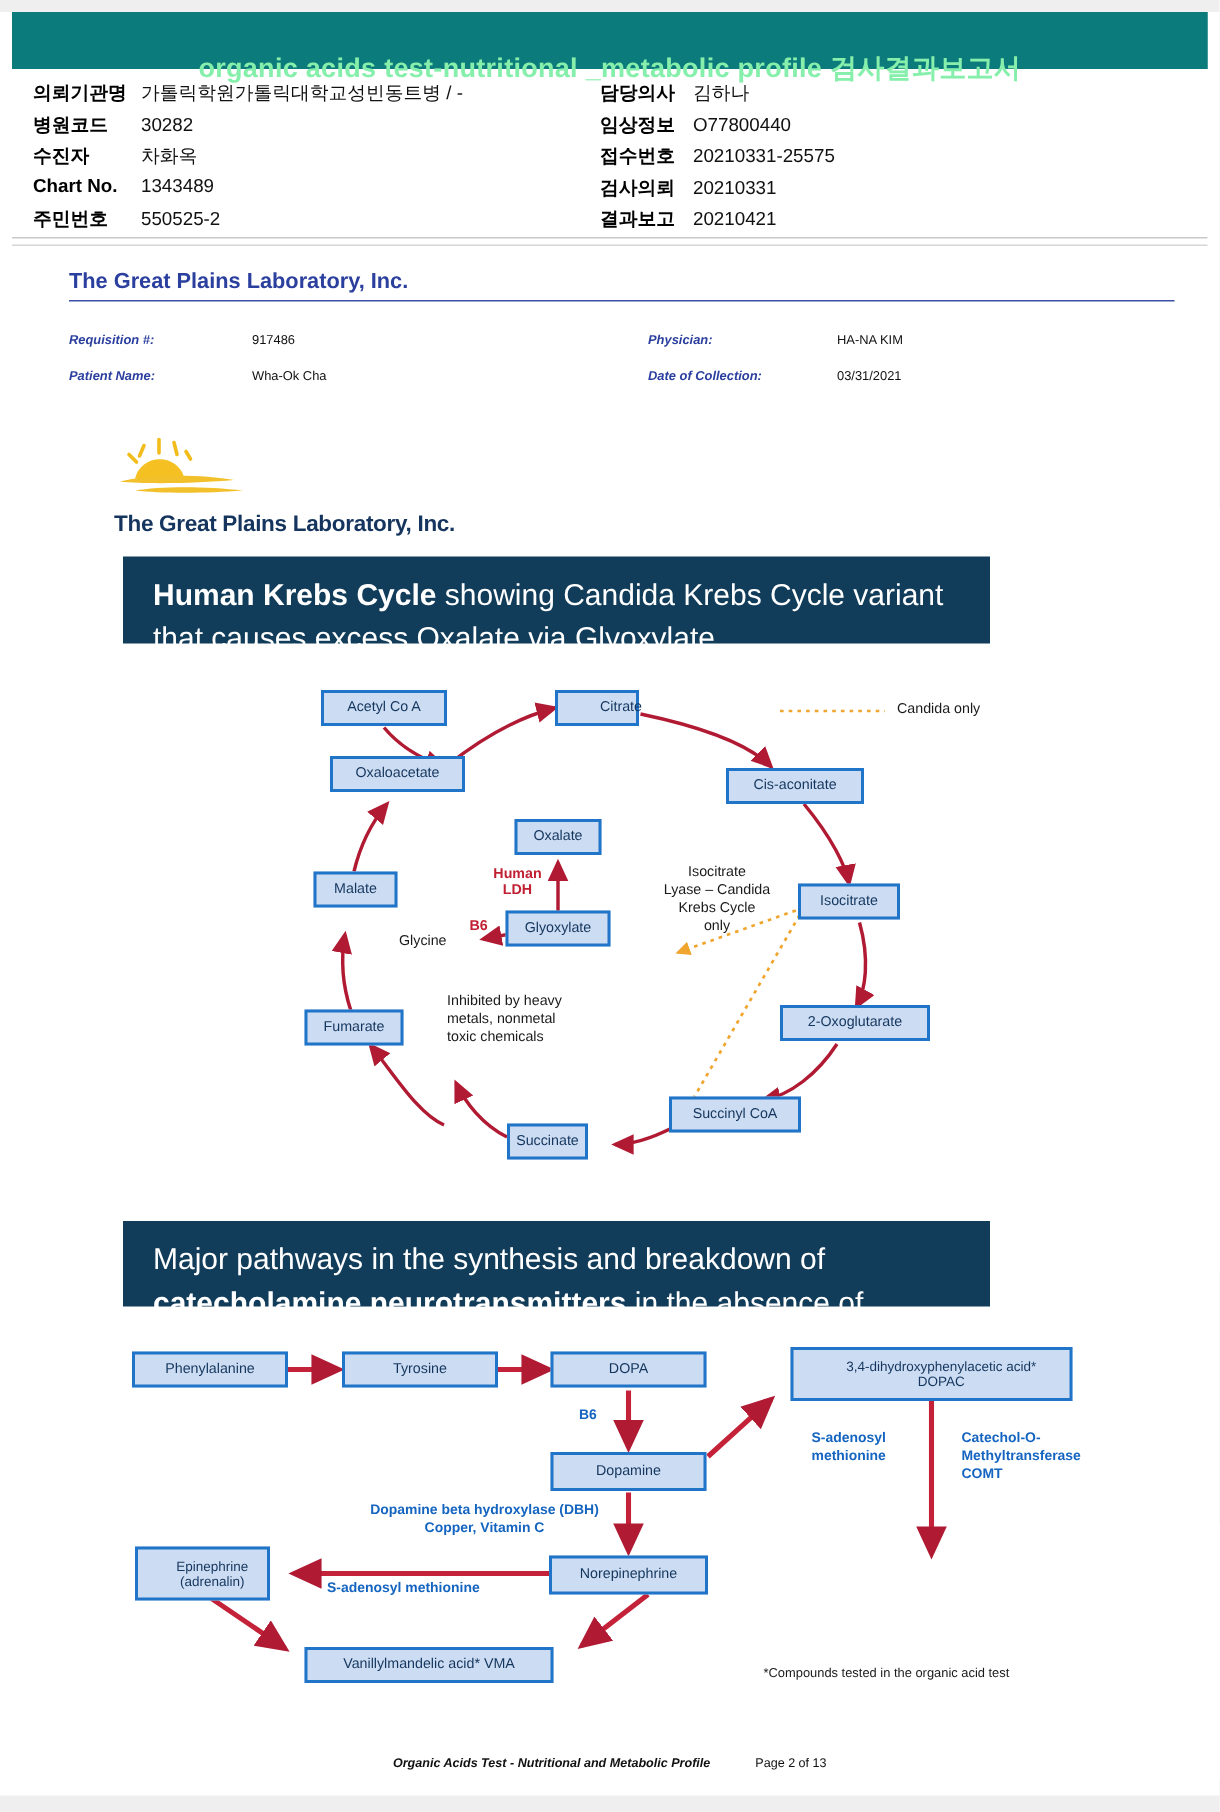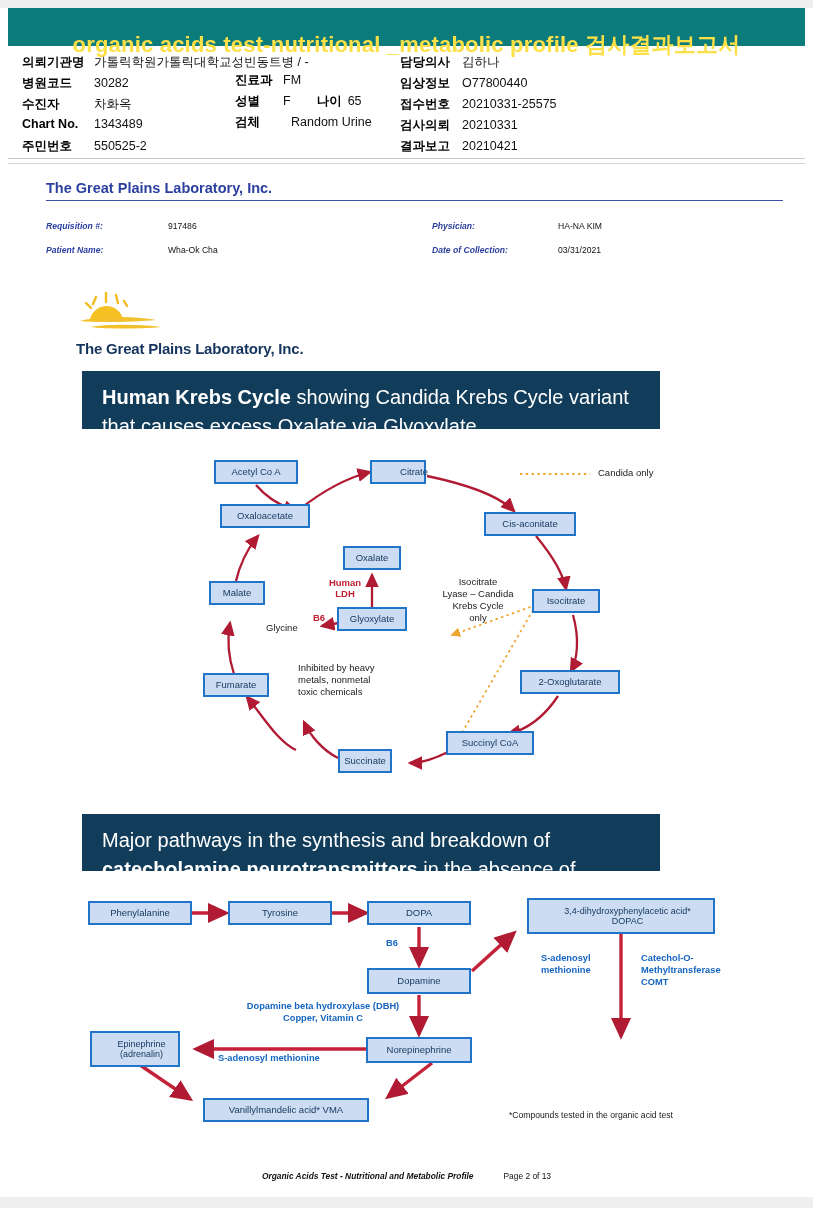--- a/index.html
+++ b/index.html
@@ -12,21 +12,21 @@
   }
   .page { width:813px; height:1197px; background:#ffffff; position:relative; }
 
   
   .kr-banner{
     margin:8px 8px 0 8px; height:38px; background:#0c7b7b;
     display:flex; align-items:center; justify-content:center;
     border:1px solid #0c7b7b;
   }
   .kr-banner-title{
-    color:#fde047; font-size:22px; font-weight:bold; letter-spacing:.2px;margin-top:35px;
+    color:#86efac; font-size:18px; font-weight:bold; letter-spacing:.2px;margin-top:35px;
   }
   .kr-info{ position:relative; height:110px; padding:8px 0 0 0; }
   .kr-col{ position:absolute; top:8px; }
   .kr-col.c1{ left:22px; }
   .kr-col.c2{ left:235px; top:26px; }
   .kr-col.c3{ left:400px; }
   .kr-row{ display:flex; align-items:baseline; margin-bottom:5px; height:16px; }
   .kr-lbl{ font-weight:bold; font-size:12.5px; color:#000; white-space:nowrap; }
   .kr-val{ font-size:12.5px; color:#111; white-space:nowrap; }
   .c1 .kr-lbl{ width:72px; }
@@ -114,36 +114,20 @@
       <div class="kr-row">
         <span class="kr-lbl">Chart No.</span>
         <span class="kr-val">1343489</span>
       </div>
       <div class="kr-row">
         <span class="kr-lbl">주민번호</span>
         <span class="kr-val">550525-2</span>
       </div>
     </div>
 
-    <div class="kr-col c2">
-      <div class="kr-row">
-        <span class="kr-lbl">진료과</span>
-        <span class="kr-val">FM</span>
-      </div>
-      <div class="kr-row">
-        <span class="kr-lbl">성별</span>
-        <span class="kr-val">F</span>
-        <span class="kr-sub">나이</span>
-        <span class="kr-val" style="margin-left:6px">65</span>
-      </div>
-      <div class="kr-row">
-        <span class="kr-lbl">검체</span>
-        <span class="kr-val" style="margin-left:8px">Random Urine</span>
-      </div>
-    </div>
 
     <div class="kr-col c3">
       <div class="kr-row">
         <span class="kr-lbl">담당의사</span>
         <span class="kr-val">김하나</span>
       </div>
       <div class="kr-row">
         <span class="kr-lbl">임상정보</span>
         <span class="kr-val">O77800440</span>
       </div>

